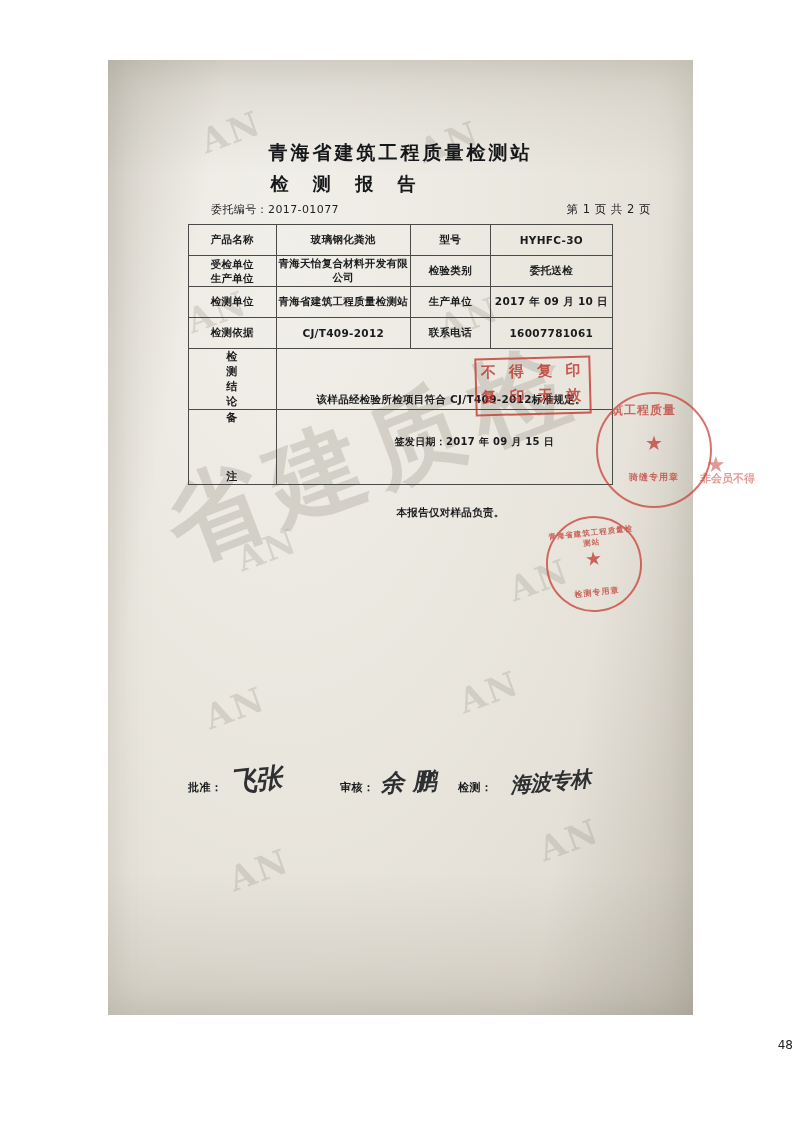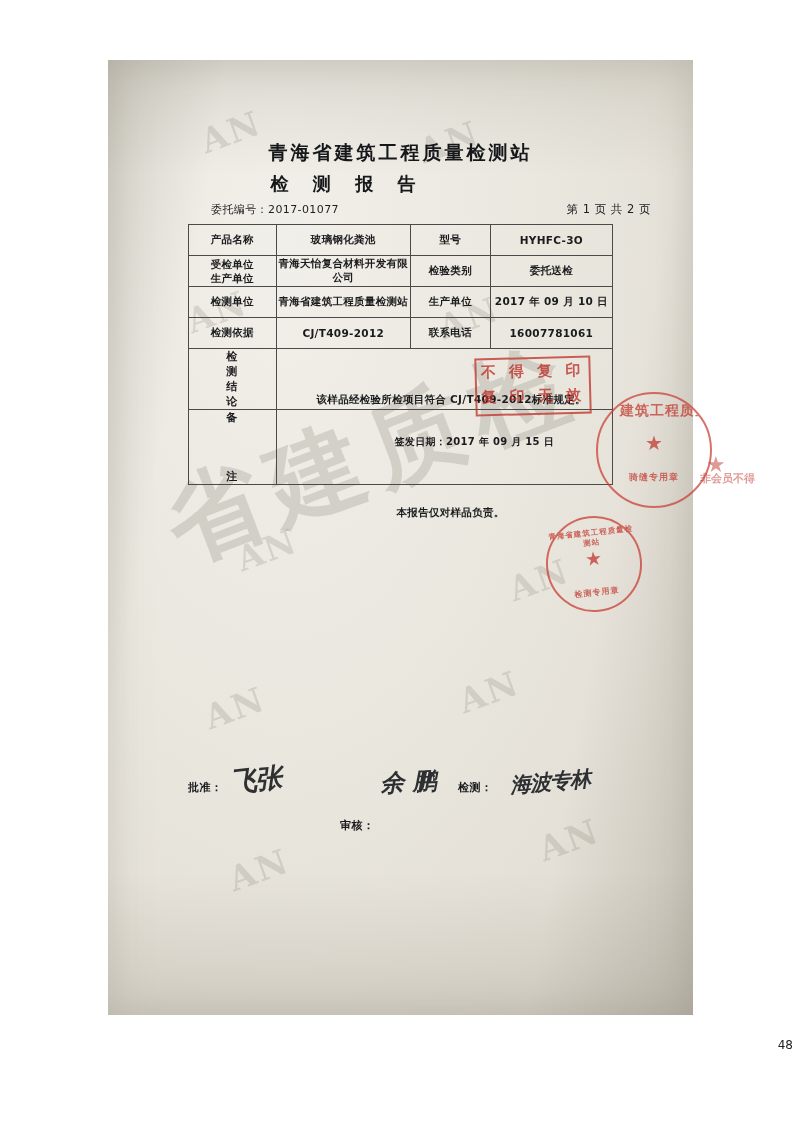--- a/index.html
+++ b/index.html
@@ -208,21 +208,21 @@
   }
   .sig-item {
     position: absolute;
     font-family: "DejaVu Sans", sans-serif;
     font-size: 11px;
     font-weight: bold;
     color: #1a1b1d;
     letter-spacing: .5px;
   }
   .sig-approve { left: 0px;   top: 14px; }
-  .sig-review  { left: 152px; top: 14px; margin-top: 38px; }
+  .sig-review  { left: 152px; top: 14px; }
   .sig-inspect { left: 270px; top: 14px; }
 
   .handwriting {
     position: absolute;
     font-family: "DejaVu Serif", serif;
     font-style: italic;
     font-weight: bold;
     color: #15171b;
     transform: rotate(-6deg);
     opacity: .88;
@@ -271,21 +271,21 @@
     left: 488px; top: 332px; width: 112px; height: 112px;
     border-radius: 50%;
     border: 2.5px solid #c8392f;
     color: #c03127;
     opacity: .7;
     overflow: hidden;
     pointer-events: none;
   }
   #seal-edge .seal-top {
     position: absolute; top: 8px; left: 0; width: 100%;
-    text-align: right; font-size: 14px; font-weight: bold; letter-spacing: 1px;
+    text-align: left; font-size: 12px; font-weight: bold; letter-spacing: 1px;
     font-family: "DejaVu Sans", sans-serif;
   }
   #seal-edge .seal-star {
     position: absolute; left: 50%; top: 44%; transform: translate(-50%,-50%);
     font-size: 20px;
   }
   #seal-edge .seal-bottom {
     position: absolute; bottom: 22px; left: 0; width: 100%;
     text-align: center; font-size: 9px; font-weight: bold; letter-spacing: 1px;
     font-family: Liberation Sans, sans-serif;

